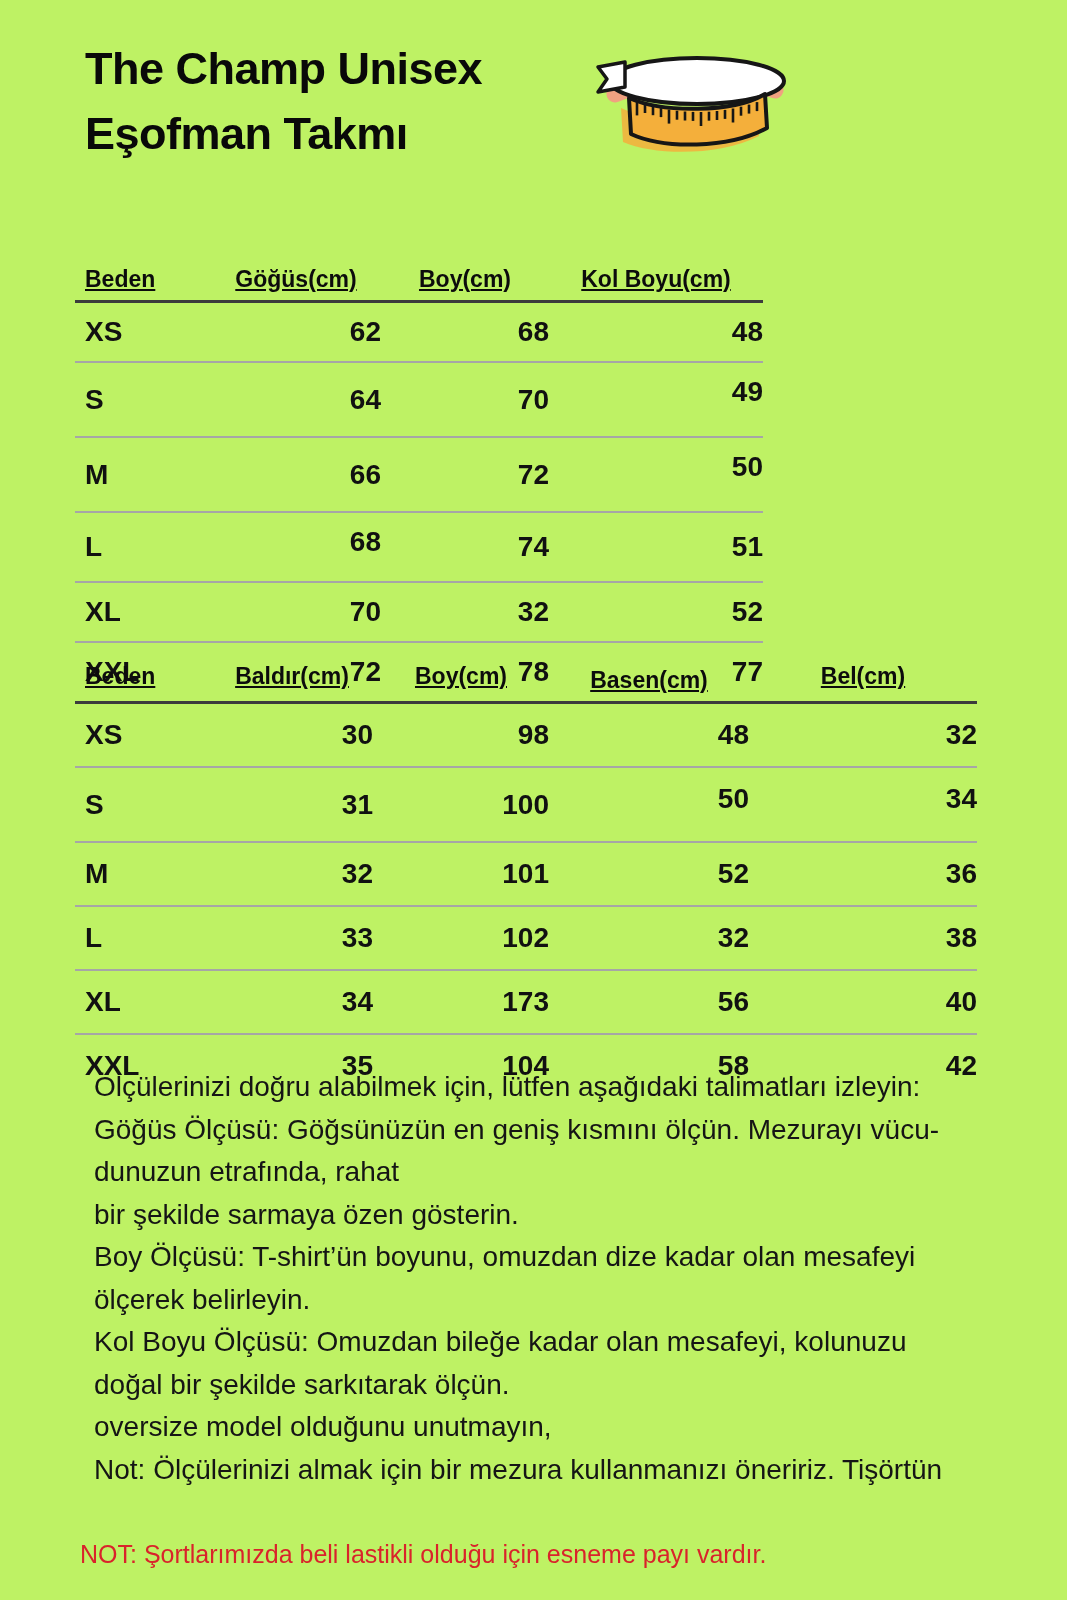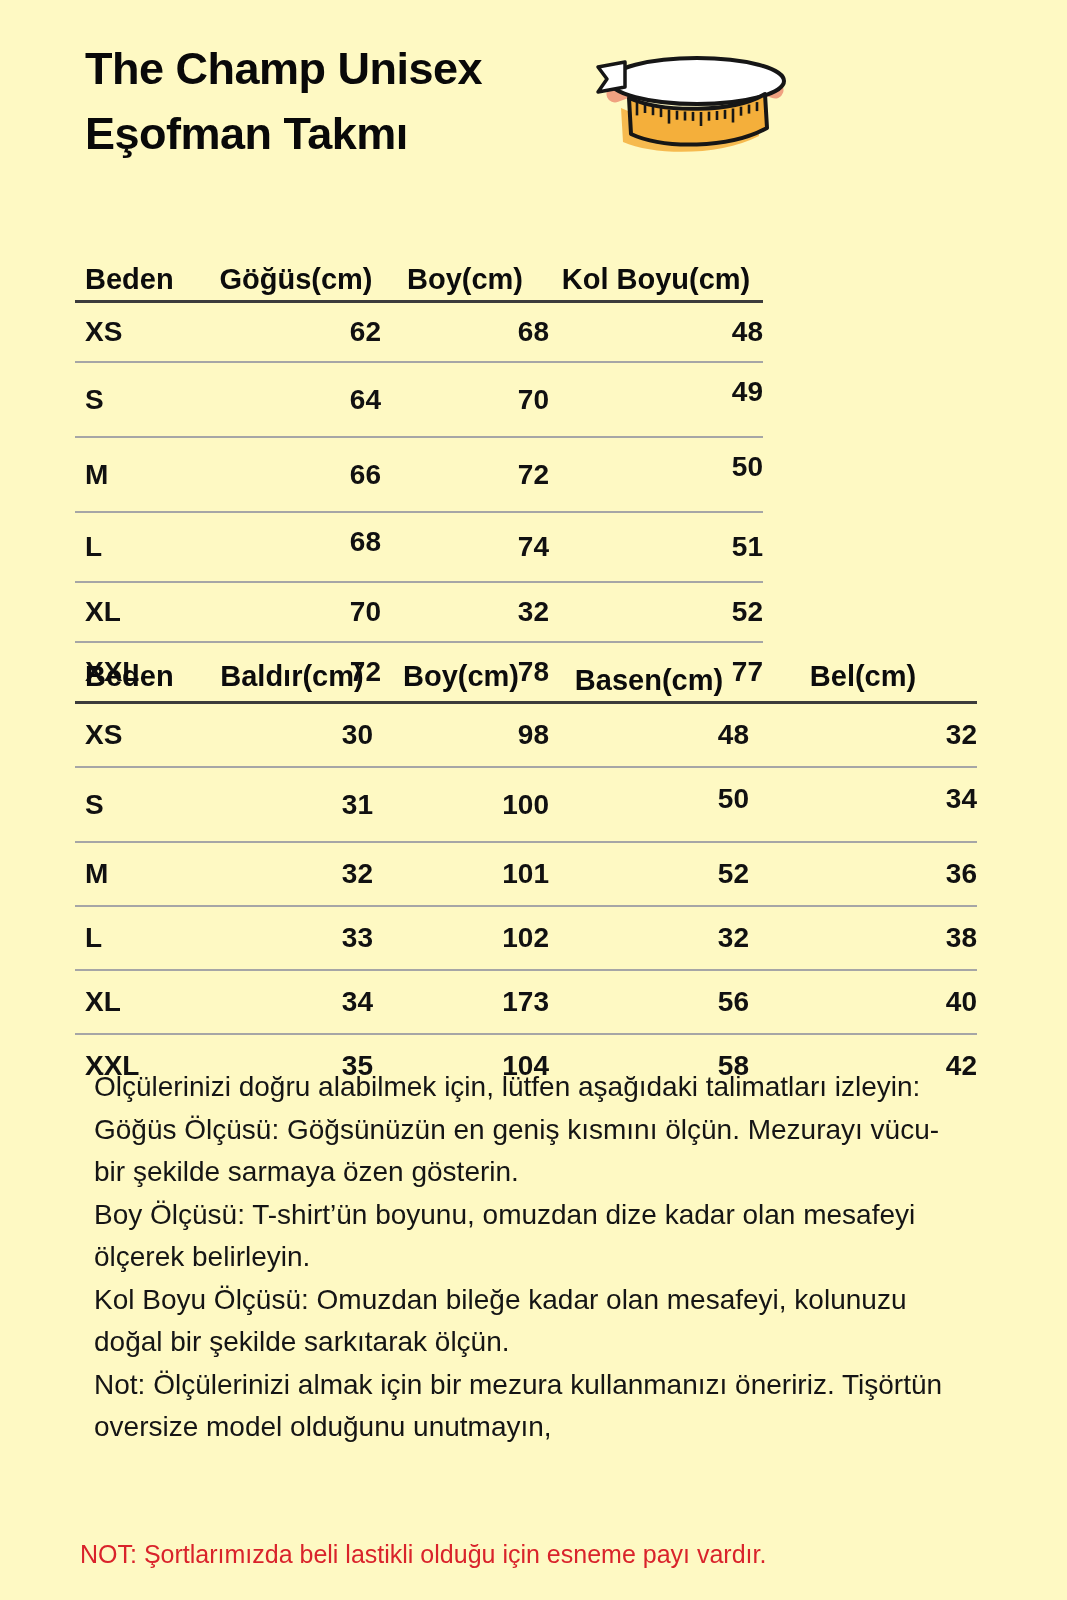--- a/index.html
+++ b/index.html
@@ -1,39 +1,39 @@
 <!DOCTYPE html>
 <html><head>
 <meta charset="utf-8">
 <style>
   html,body { margin:0; padding:0; background:#ffffff; }
   .page {
-    position:relative; width:1067px; height:1600px; background:#fef9c3;
+    position:relative; width:1067px; height:1600px; background:#bef264;
     font-family:"Liberation Sans", sans-serif; color:#0c0c0c; overflow:hidden;
   }
 
   
   .title {
     position:absolute; left:85px; top:36px; margin:0;
     font-size:45px; font-weight:bold; line-height:65px; color:#090909;
     letter-spacing:-0.5px;
   }
   .title span { display:block; }
 
   
   .tape-icon { position:absolute; left:593px; top:46px; }
 
   
   table { border-collapse:collapse; table-layout:fixed; }
   .t1 { position:absolute; left:75px; top:258px; width:688px; }
   .t2 { position:absolute; left:75px; top:652px; width:902px; }
 
   th {
-    font-size:29px; font-weight:bold; height:42px;
-    vertical-align:middle; text-align:center; padding:0; color:#0c0c0c;
+    font-size:23px; font-weight:bold; height:42px;
+    vertical-align:middle; text-align:center; padding:0; color:#0c0c0c;text-decoration:underline;
   }
   td {
     font-size:28px; font-weight:bold; height:58px;
     vertical-align:middle; text-align:right; padding:0; color:#111111;
   }
   .t2 td { height:62px; }
   th:first-child, td:first-child { text-align:left; padding-left:10px; }
   thead th { border-bottom:3px solid #3c3c3c; }
   tbody tr:not(:last-child) td { border-bottom:2px solid #a6a6a6; }
 
@@ -214,24 +214,25 @@
         <td>104</td>
         <td>58</td>
         <td>42</td>
       </tr>
     </tbody>
   </table>
 
   <div class="instructions">
     <div>Ölçülerinizi doğru alabilmek için, lütfen aşağıdaki talimatları izleyin:</div>
     <div>Göğüs Ölçüsü: Göğsünüzün en geniş kısmını ölçün. Mezurayı vücu-</div>
+    <div>dunuzun etrafında, rahat</div>
     <div>bir şekilde sarmaya özen gösterin.</div>
     <div>Boy Ölçüsü: T-shirt’ün boyunu, omuzdan dize kadar olan mesafeyi</div>
     <div>ölçerek belirleyin.</div>
     <div>Kol Boyu Ölçüsü: Omuzdan bileğe kadar olan mesafeyi, kolunuzu</div>
     <div>doğal bir şekilde sarkıtarak ölçün.</div>
+    <div>oversize model olduğunu unutmayın,</div>
     <div>Not: Ölçülerinizi almak için bir mezura kullanmanızı öneririz. Tişörtün</div>
-    <div>oversize model olduğunu unutmayın,</div>
   </div>
 
   <div class="note">NOT: Şortlarımızda beli lastikli olduğu için esneme payı vardır.</div>
 
 </div>
 
 </body></html>

